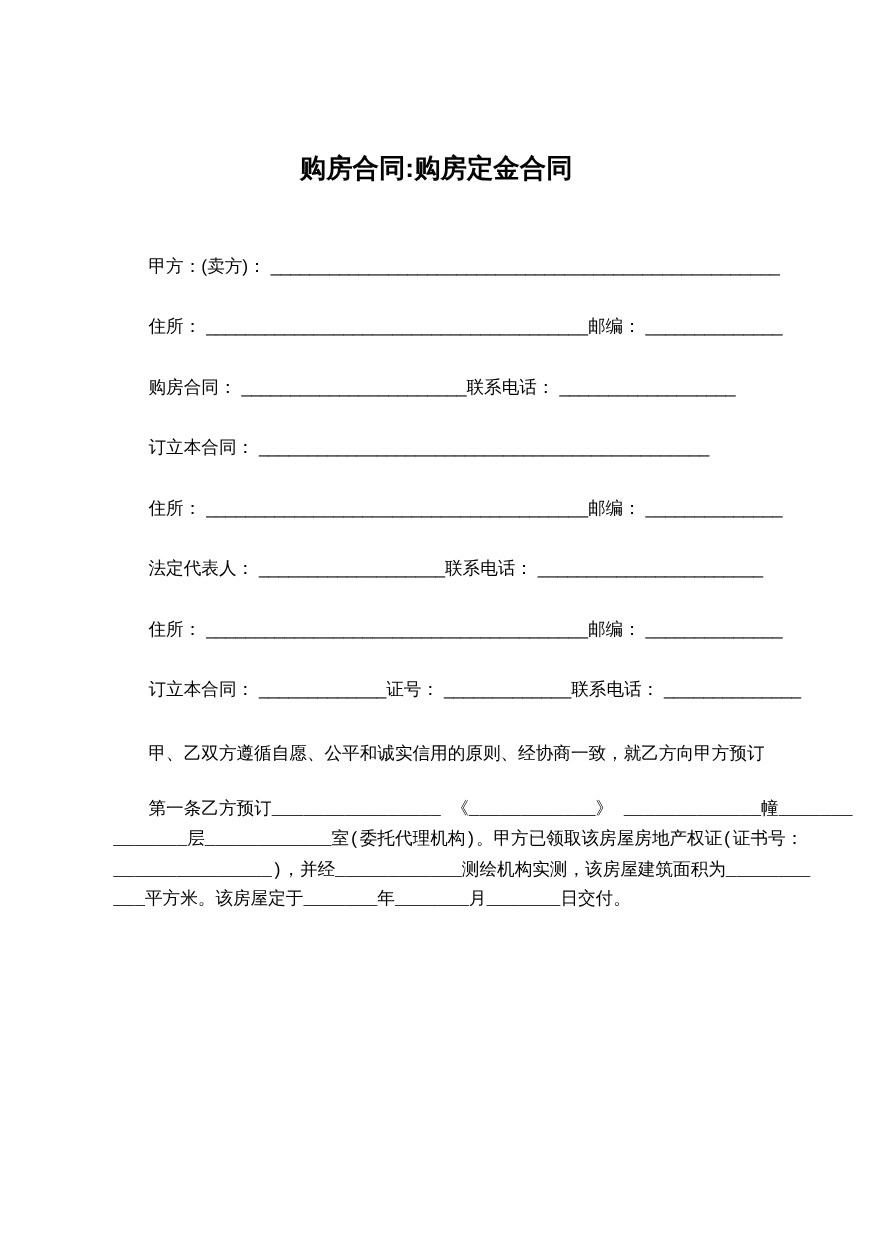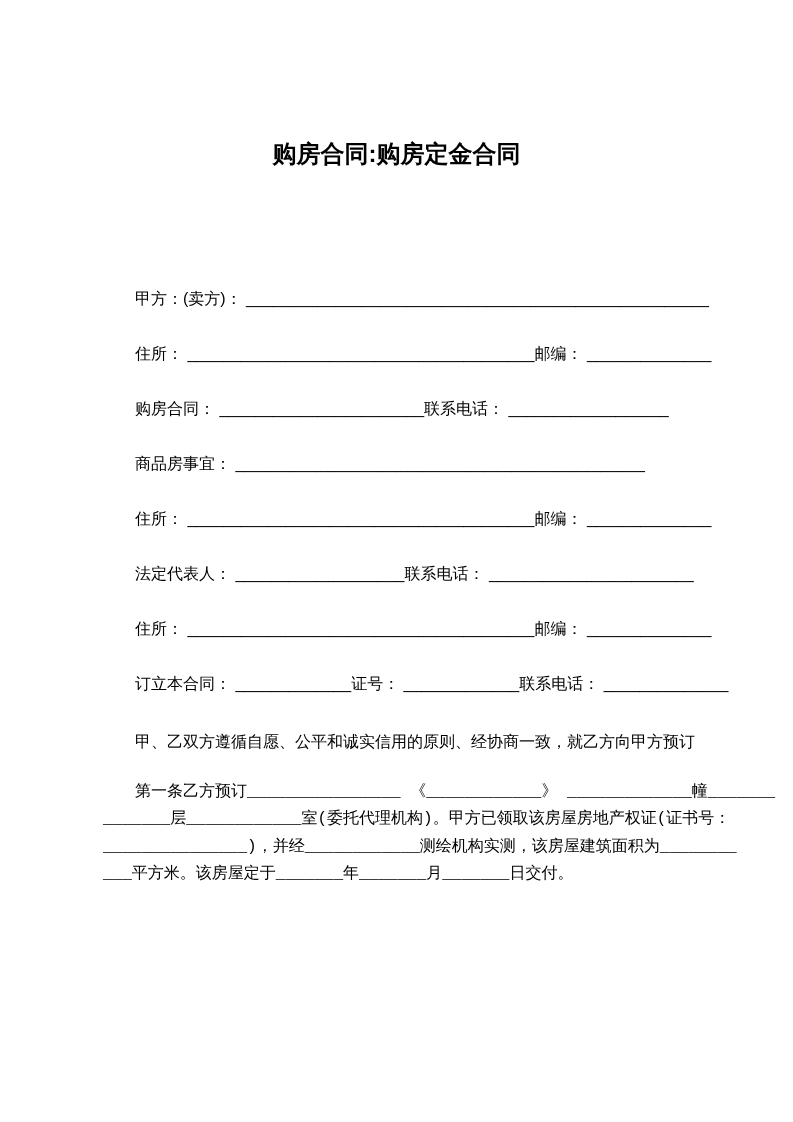--- a/index.html
+++ b/index.html
@@ -20,21 +20,21 @@
   }
   .doc-title {
     margin-top: 138px;
     font-size: 24px;
     line-height: 32px;
     font-weight: 700;
     text-align: center;
     white-space: pre;
   }
   .form-section {
-    margin-top: 118px;
+    margin-top: 62px;
   }
   .form-row {
     font-size: 16px;
     line-height: 22px;
     margin-bottom: 33px;
     padding-left: 32px;   
     white-space: pre;
   }
   .paragraph {
     font-size: 16px;
@@ -68,21 +68,21 @@
 <body>
 
 <div id="page">
 
   <div class="doc-title">购房合同:购房定金合同</div>
 
   <div class="form-section">
     <div class="form-row">甲方：(卖方)： ____________________________________________________</div>
     <div class="form-row">住所： _______________________________________邮编： ______________</div>
     <div class="form-row">购房合同： _______________________联系电话： __________________</div>
-    <div class="form-row">商品房事宜： ______________________________________________</div>
+    <div class="form-row">订立本合同： ______________________________________________</div>
     <div class="form-row">住所： _______________________________________邮编： ______________</div>
     <div class="form-row">法定代表人： ___________________联系电话： _______________________</div>
     <div class="form-row">住所： _______________________________________邮编： ______________</div>
     <div class="form-row">订立本合同： _____________证号： _____________联系电话： ______________</div>
   </div>
 
   <div class="paragraph" id="para-intro">
     <div class="para-line indent">甲、乙双方遵循自愿、公平和诚实信用的原则、经协商一致，就乙方向甲方预订</div>
   </div>
 

